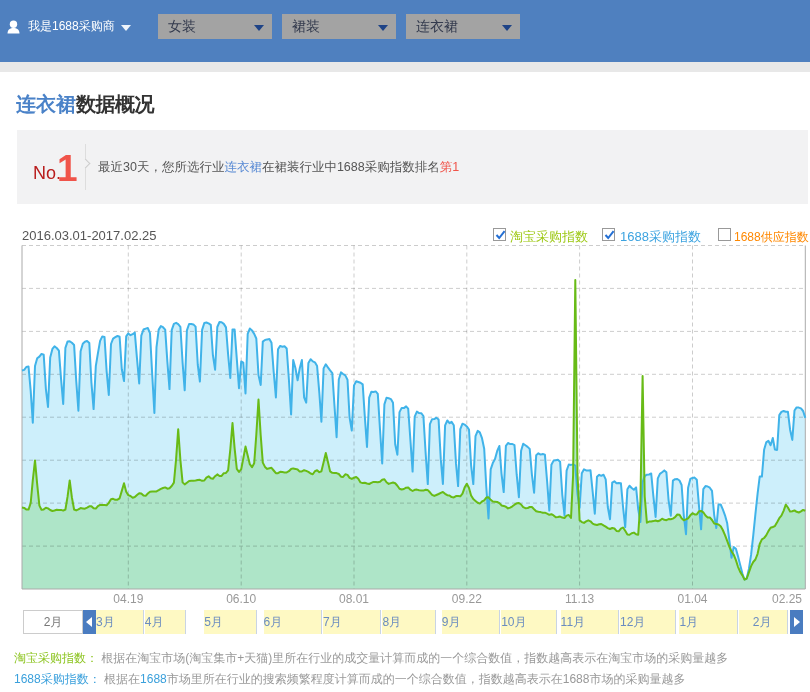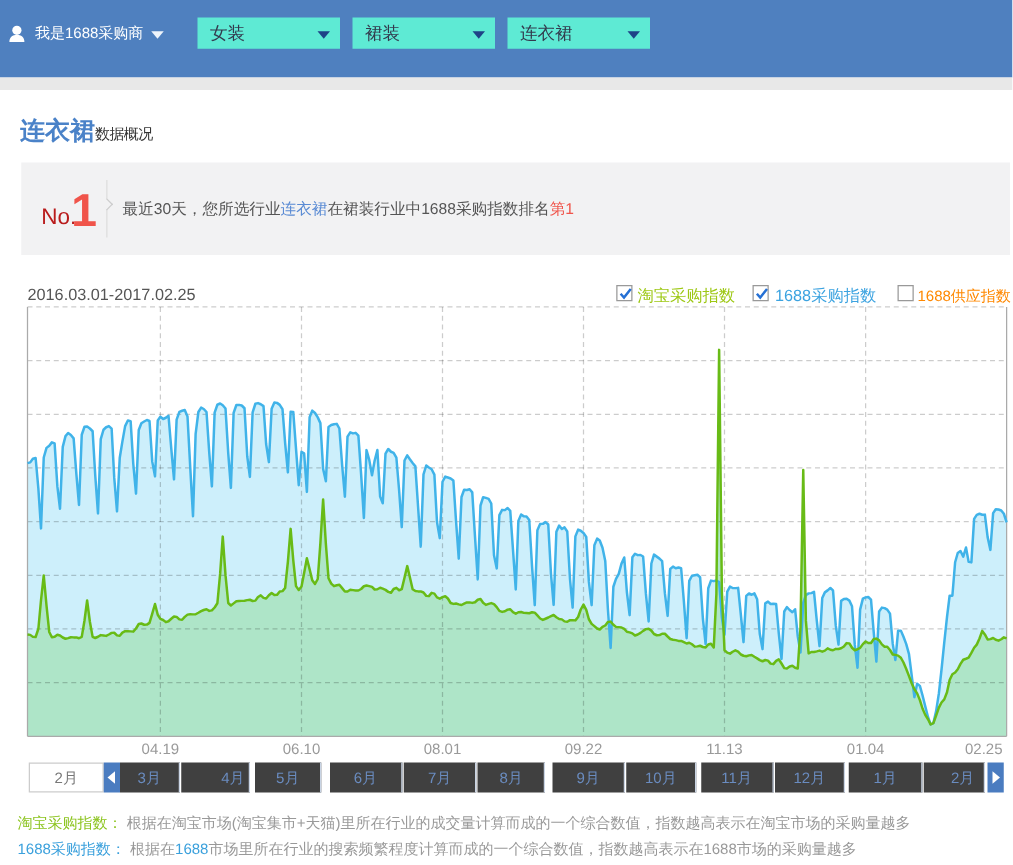--- a/index.html
+++ b/index.html
@@ -2,45 +2,45 @@
 <html><head>
 <meta charset="utf-8">
 <style>
 * { margin:0; padding:0; box-sizing:border-box; }
 html,body { width:810px; height:692px; background:#ffffff; font-family:"Liberation Sans",sans-serif; position:relative; overflow:hidden; }
 .abs { position:absolute; }
 
 #topbar { left:0; top:0; width:810px; height:62px; background:#4f80bf; }
 #userline { left:28px; top:19px; color:#ffffff; font-size:12px; line-height:14px; white-space:nowrap; }
 #usertri { left:121px; top:25px; width:0; height:0; border-left:5px solid transparent; border-right:5px solid transparent; border-top:6px solid #eef4fb; }
-.dd { top:14px; width:114px; height:25px; background:#5eead4; font-size:14px; color:#333a4d; line-height:25px; padding-left:10px; }
+.dd { top:14px; width:114px; height:25px; background:#a3a3a3; font-size:14px; color:#333a4d; line-height:25px; padding-left:10px; }
 .ddtri { top:25px; width:0; height:0; border-left:5px solid transparent; border-right:5px solid transparent; border-top:6px solid #1e4387; }
 #strip { left:0; top:62px; width:810px; height:10px; background:#e8e8e8; }
 
 #title { left:16px; top:91px; }
 #title .b { color:#4a82c8; font-size:20px; font-weight:bold; }
-#title .s { color:#333; font-size:12px; font-weight:normal; letter-spacing:-0.5px; }
+#title .s { color:#333; font-size:20px; font-weight:bold; letter-spacing:-0.5px; }
 
 #nobox { left:17px; top:130px; width:791px; height:74px; background:#f2f2f3; }
 #no-lab { left:33px; top:166px; color:#b91c1c; font-size:18px; line-height:14px; font-weight:normal; }
 #no-1 { left:57px; top:150px; color:#f0544a; font-size:37px; font-weight:bold; line-height:37px; }
 #no-div { left:85px; top:144px; width:1px; height:46px; background:#dddddd; }
 #no-chev { left:82px; top:160px; width:7px; height:7px; border-top:1px solid #cccccc; border-right:1px solid #cccccc; transform:rotate(45deg); background:#f2f2f3; }
 #no-text { left:98px; top:159px; font-size:12.5px; color:#555555; white-space:nowrap; }
 #no-text .blu { color:#5a8bd4; }
 #no-text .red { color:#f0544a; }
 
 #daterange { left:22px; top:228px; font-size:13px; color:#555555; }
 .legend { top:228px; font-size:13px; white-space:nowrap; }
 .cb { top:228px; width:13px; height:13px; background:#ffffff; border:1px solid #999999; }
 .cb svg { position:absolute; left:0px; top:0px; }
 #mwhite { left:23px; top:610px; width:60px; height:24px; background:#ffffff; border:1px solid #cccccc; color:#777777; font-size:12px; text-align:center; line-height:22px; }
 .msq { top:610px; width:13px; height:24px; background:#4a7cc0; }
 .msq i { position:absolute; top:7px; width:0; height:0; border-top:5px solid transparent; border-bottom:5px solid transparent; }
-.mcell { top:610px; height:24px; background:#404040; border-right:1px solid #c9d4e4; color:#6a8cc0; font-size:12px; text-align:center; line-height:24px; }
+.mcell { top:610px; height:24px; background:#fef9c3; border-right:1px solid #c9d4e4; color:#6a8cc0; font-size:12px; text-align:left; line-height:24px; }
 
 .fn { font-size:12px; }
 .fn .g { color:#8cc41f; }
 .fn .b2 { color:#3aa0dc; }
 .fn .e { color:#999999; }
 </style>
 </head>
 <body>
 <div class="abs" id="topbar"></div>
 <svg class="abs" style="left:7px;top:20px;" width="13" height="14" viewBox="0 0 13 14">
@@ -108,21 +108,21 @@
 <text x="579.6" y="603" font-size="12" fill="#999999" text-anchor="middle" font-family="Liberation Sans, sans-serif">11.13</text>
 <text x="692.5" y="603" font-size="12" fill="#999999" text-anchor="middle" font-family="Liberation Sans, sans-serif">01.04</text>
 <text x="787" y="603" font-size="12" fill="#999999" text-anchor="middle" font-family="Liberation Sans, sans-serif">02.25</text>
 </g>
   </svg>
 <div class="abs" id="mwhite">2月</div>
 <div class="abs msq" style="left:83px;">
     <i style="left:3px;border-right:6px solid #ffffff;"></i>
   </div>
 <div class="abs mcell" style="left:96.0px;width:47.8px;">3月</div>
-<div class="abs mcell" style="left:144.8px;width:55px;padding-left:29px;">4月</div>
+<div class="abs mcell" style="left:144.8px;width:41px;">4月</div>
 <div class="abs mcell" style="left:204.2px;width:53px;">5月</div>
 <div class="abs mcell" style="left:263.6px;width:58.4px;">6月</div>
 <div class="abs mcell" style="left:323.0px;width:58.4px;">7月</div>
 <div class="abs mcell" style="left:382.4px;width:54px;">8月</div>
 <div class="abs mcell" style="left:441.8px;width:58.4px;">9月</div>
 <div class="abs mcell" style="left:501.2px;width:56px;">10月</div>
 <div class="abs mcell" style="left:560.6px;width:58.4px;">11月</div>
 <div class="abs mcell" style="left:620.0px;width:56px;">12月</div>
 <div class="abs mcell" style="left:679.4px;width:58.4px;">1月</div>
 <div class="abs mcell" style="left:738.8px;width:49.7px;text-indent:14px;">2月</div>

